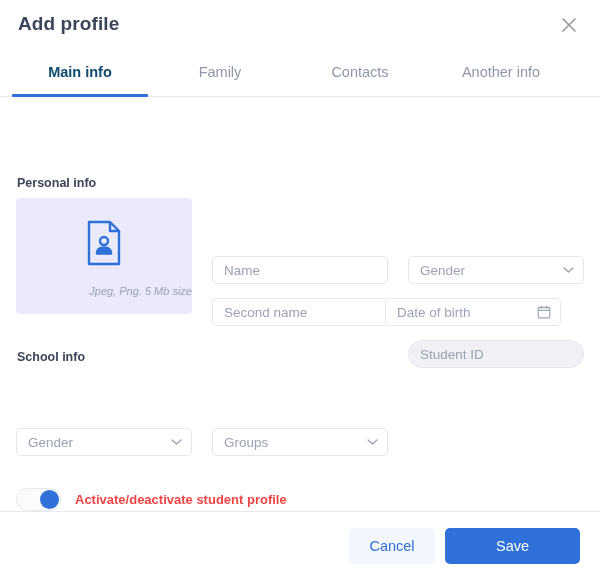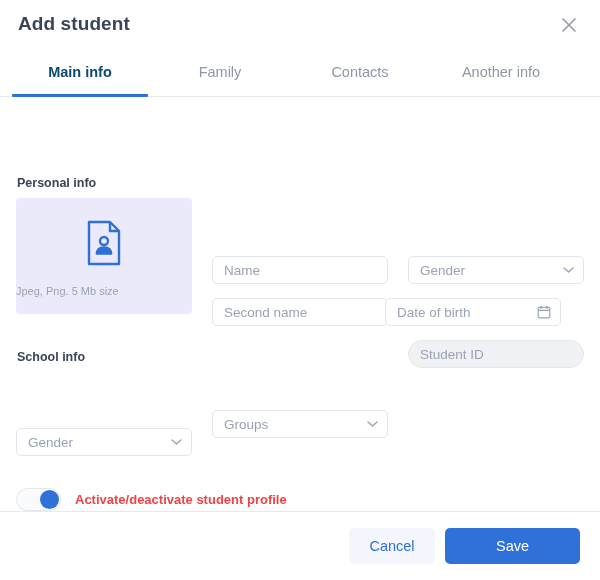--- a/index.html
+++ b/index.html
@@ -120,23 +120,24 @@
     position: absolute;
     left: 0; right: 0;
     top: 21px;
     display: flex;
     justify-content: center;
   }
   .photo-hint {
     position: absolute;
     left: 0; right: 0;
     bottom: 17px;
-    text-align: left;
+    text-align: right;
     font-size: 11px;
     color: #9aa2b4;
+    font-style: italic;
   }
 
   
   .field {
     position: absolute;
     box-sizing: border-box;
     height: 28px;
     border: 1px solid #e2e5ea;
     border-radius: 5px;
     background: #ffffff;
@@ -164,21 +165,21 @@
     align-items: center;
   }
 
   .f-name        { left: 212px; top: 159px; width: 176px; }
   .f-secondname  { left: 212px; top: 201px; width: 176px; }
   .f-lastname    { left: 212px; top: 243px; width: 176px; }
   .f-gender      { left: 408px; top: 159px; width: 176px; }
   .f-dob         { left: 385px; top: 201px; width: 176px; text-decoration: underline; }
   .f-studentid   { left: 408px; top: 243px; width: 176px; }
   .f-grades      { left: 16px;  top: 331px; width: 176px; }
-  .f-groups      { left: 212px; top: 313px; width: 176px; }
+  .f-groups      { left: 212px; top: 331px; width: 176px; }
 
   
   .toggle-row {
     position: absolute;
     left: 16px;
     top: 391px;
     display: flex;
     align-items: center;
   }
   .toggle {
@@ -240,21 +241,21 @@
     background: #2f71d9;
     color: #ffffff;
   }
 </style>
 </head>
 <body>
 
 <div class="modal">
 
   <div class="header">
-    <div class="title">Add student</div>
+    <div class="title">Add profile</div>
     <div class="close-btn">
       <svg width="20" height="20" viewBox="0 0 20 20">
         <path d="M4 4 L16 16 M16 4 L4 16" stroke="#9a9da3" stroke-width="1.7" stroke-linecap="round" fill="none"></path>
       </svg>
     </div>
   </div>
 
   <div class="tabs">
     <div class="tab tab-main active">
       <span>Main info</span>

